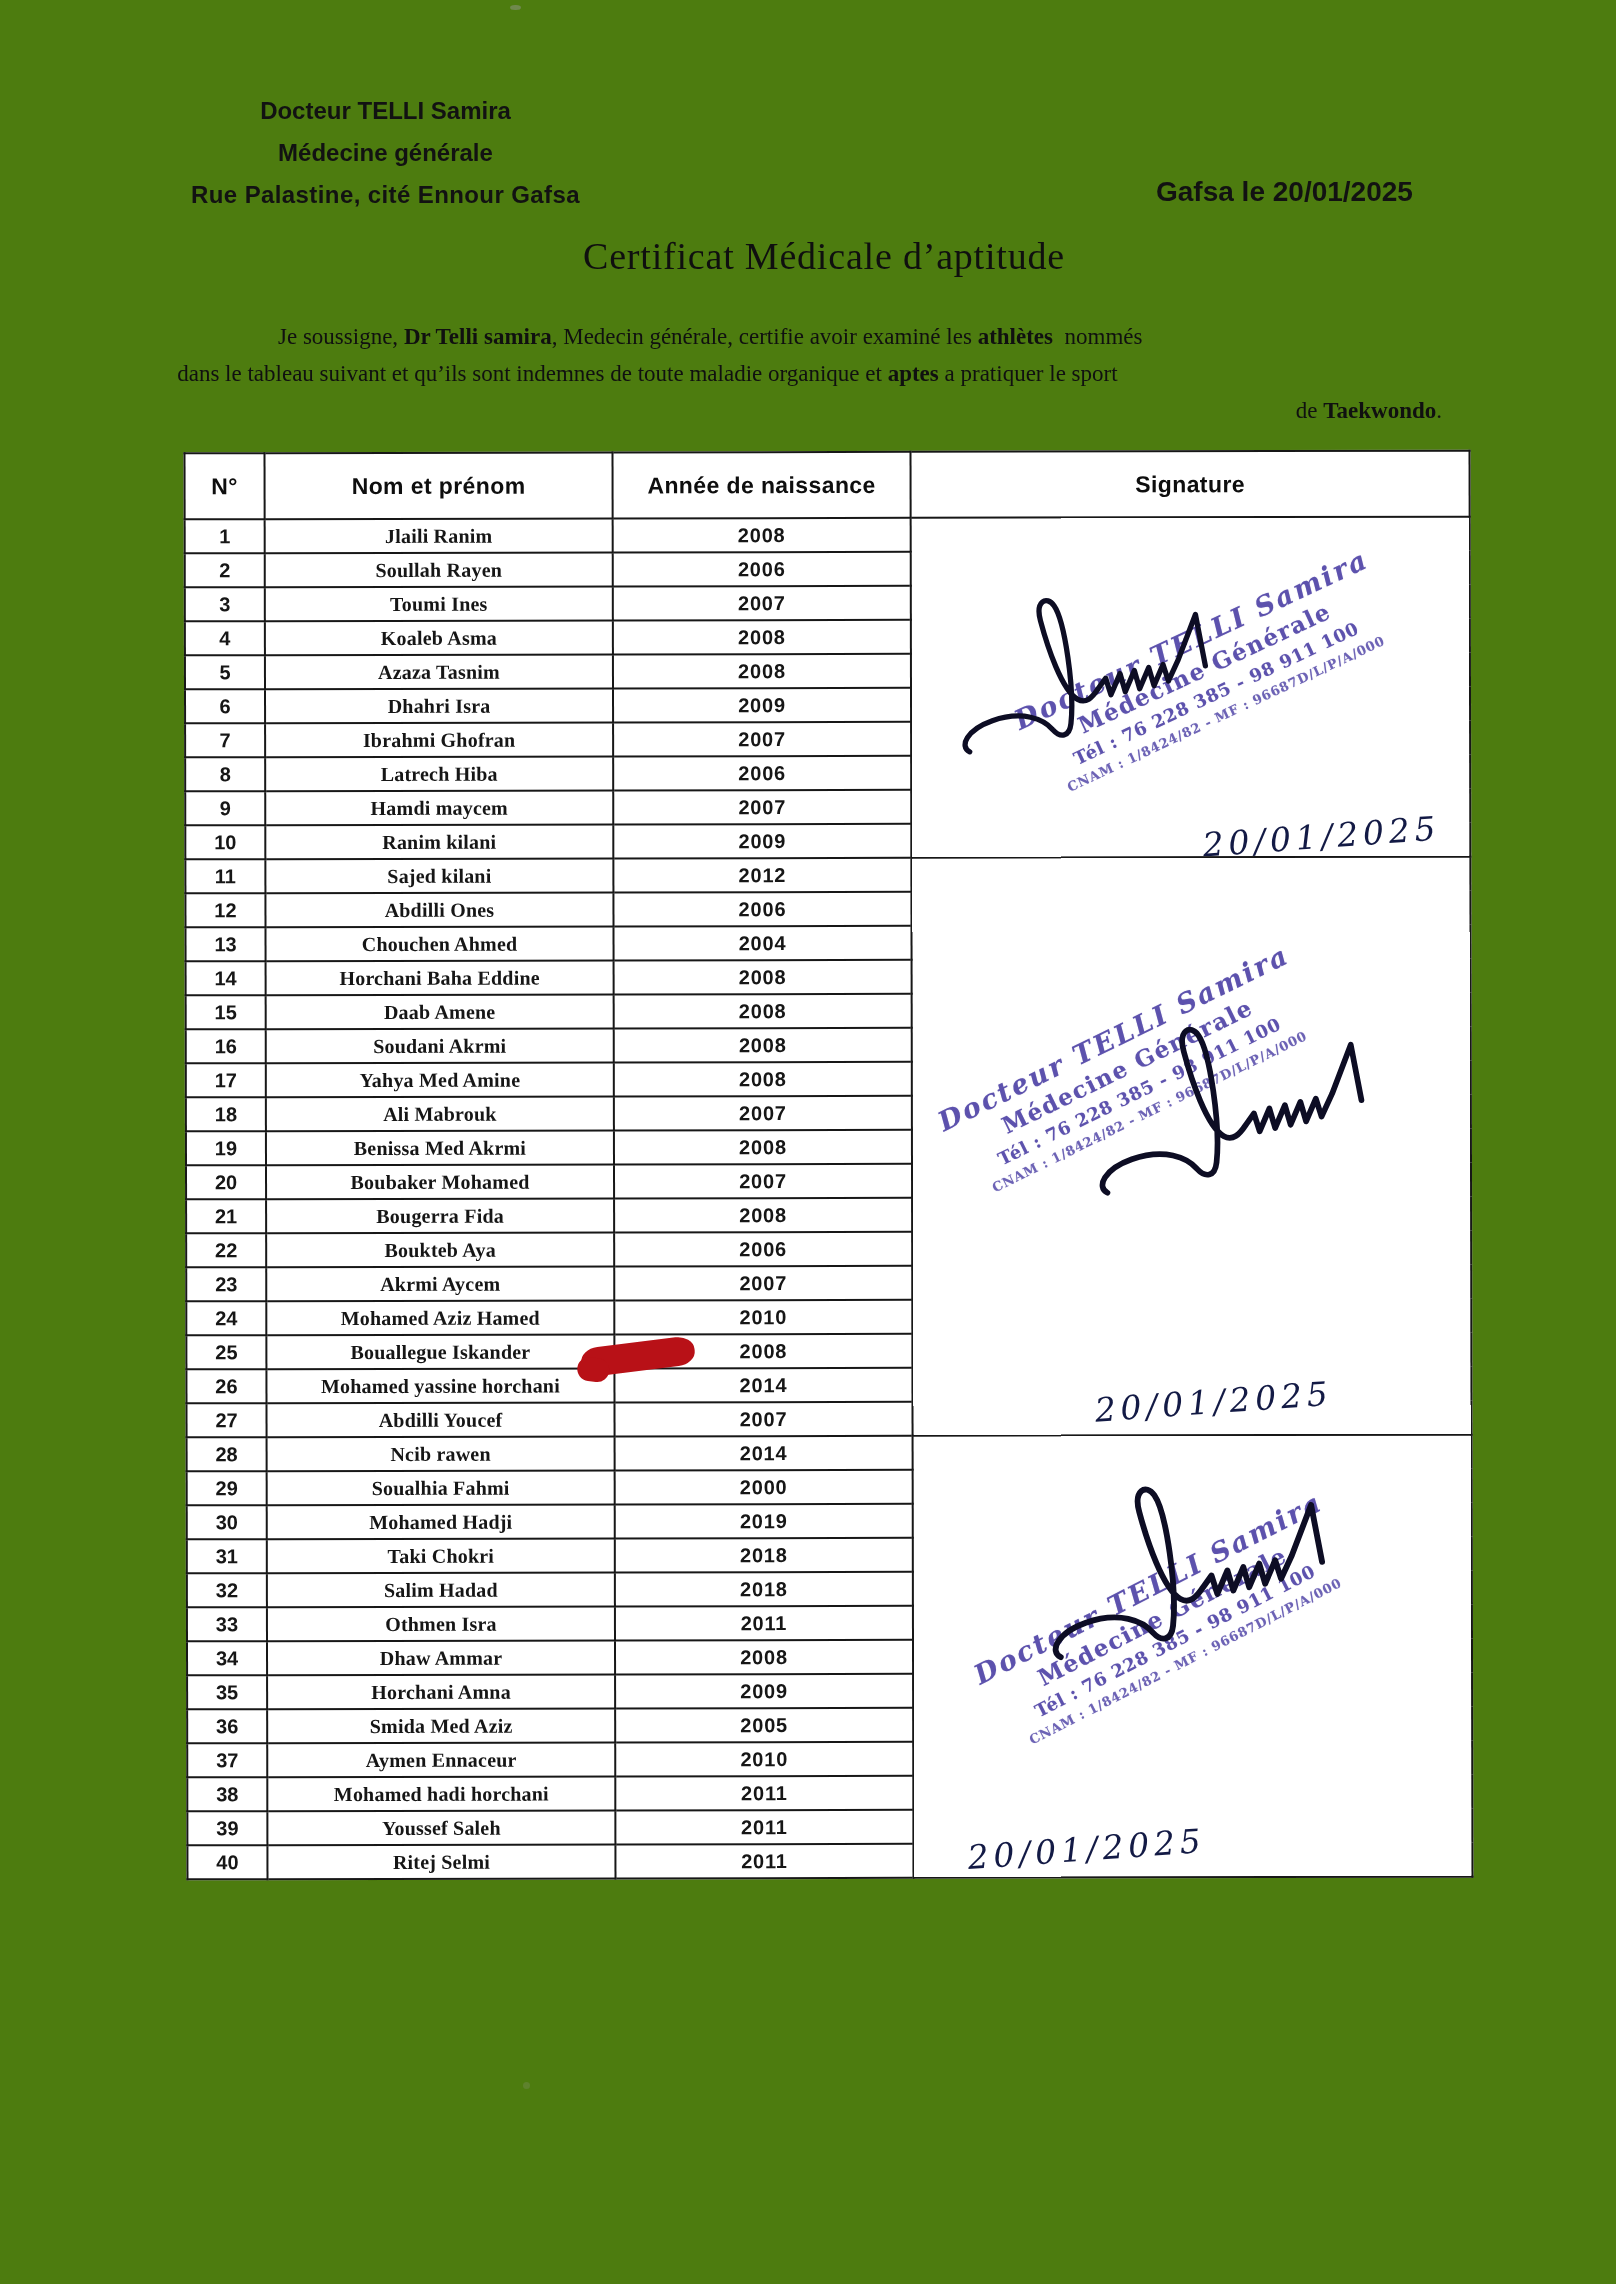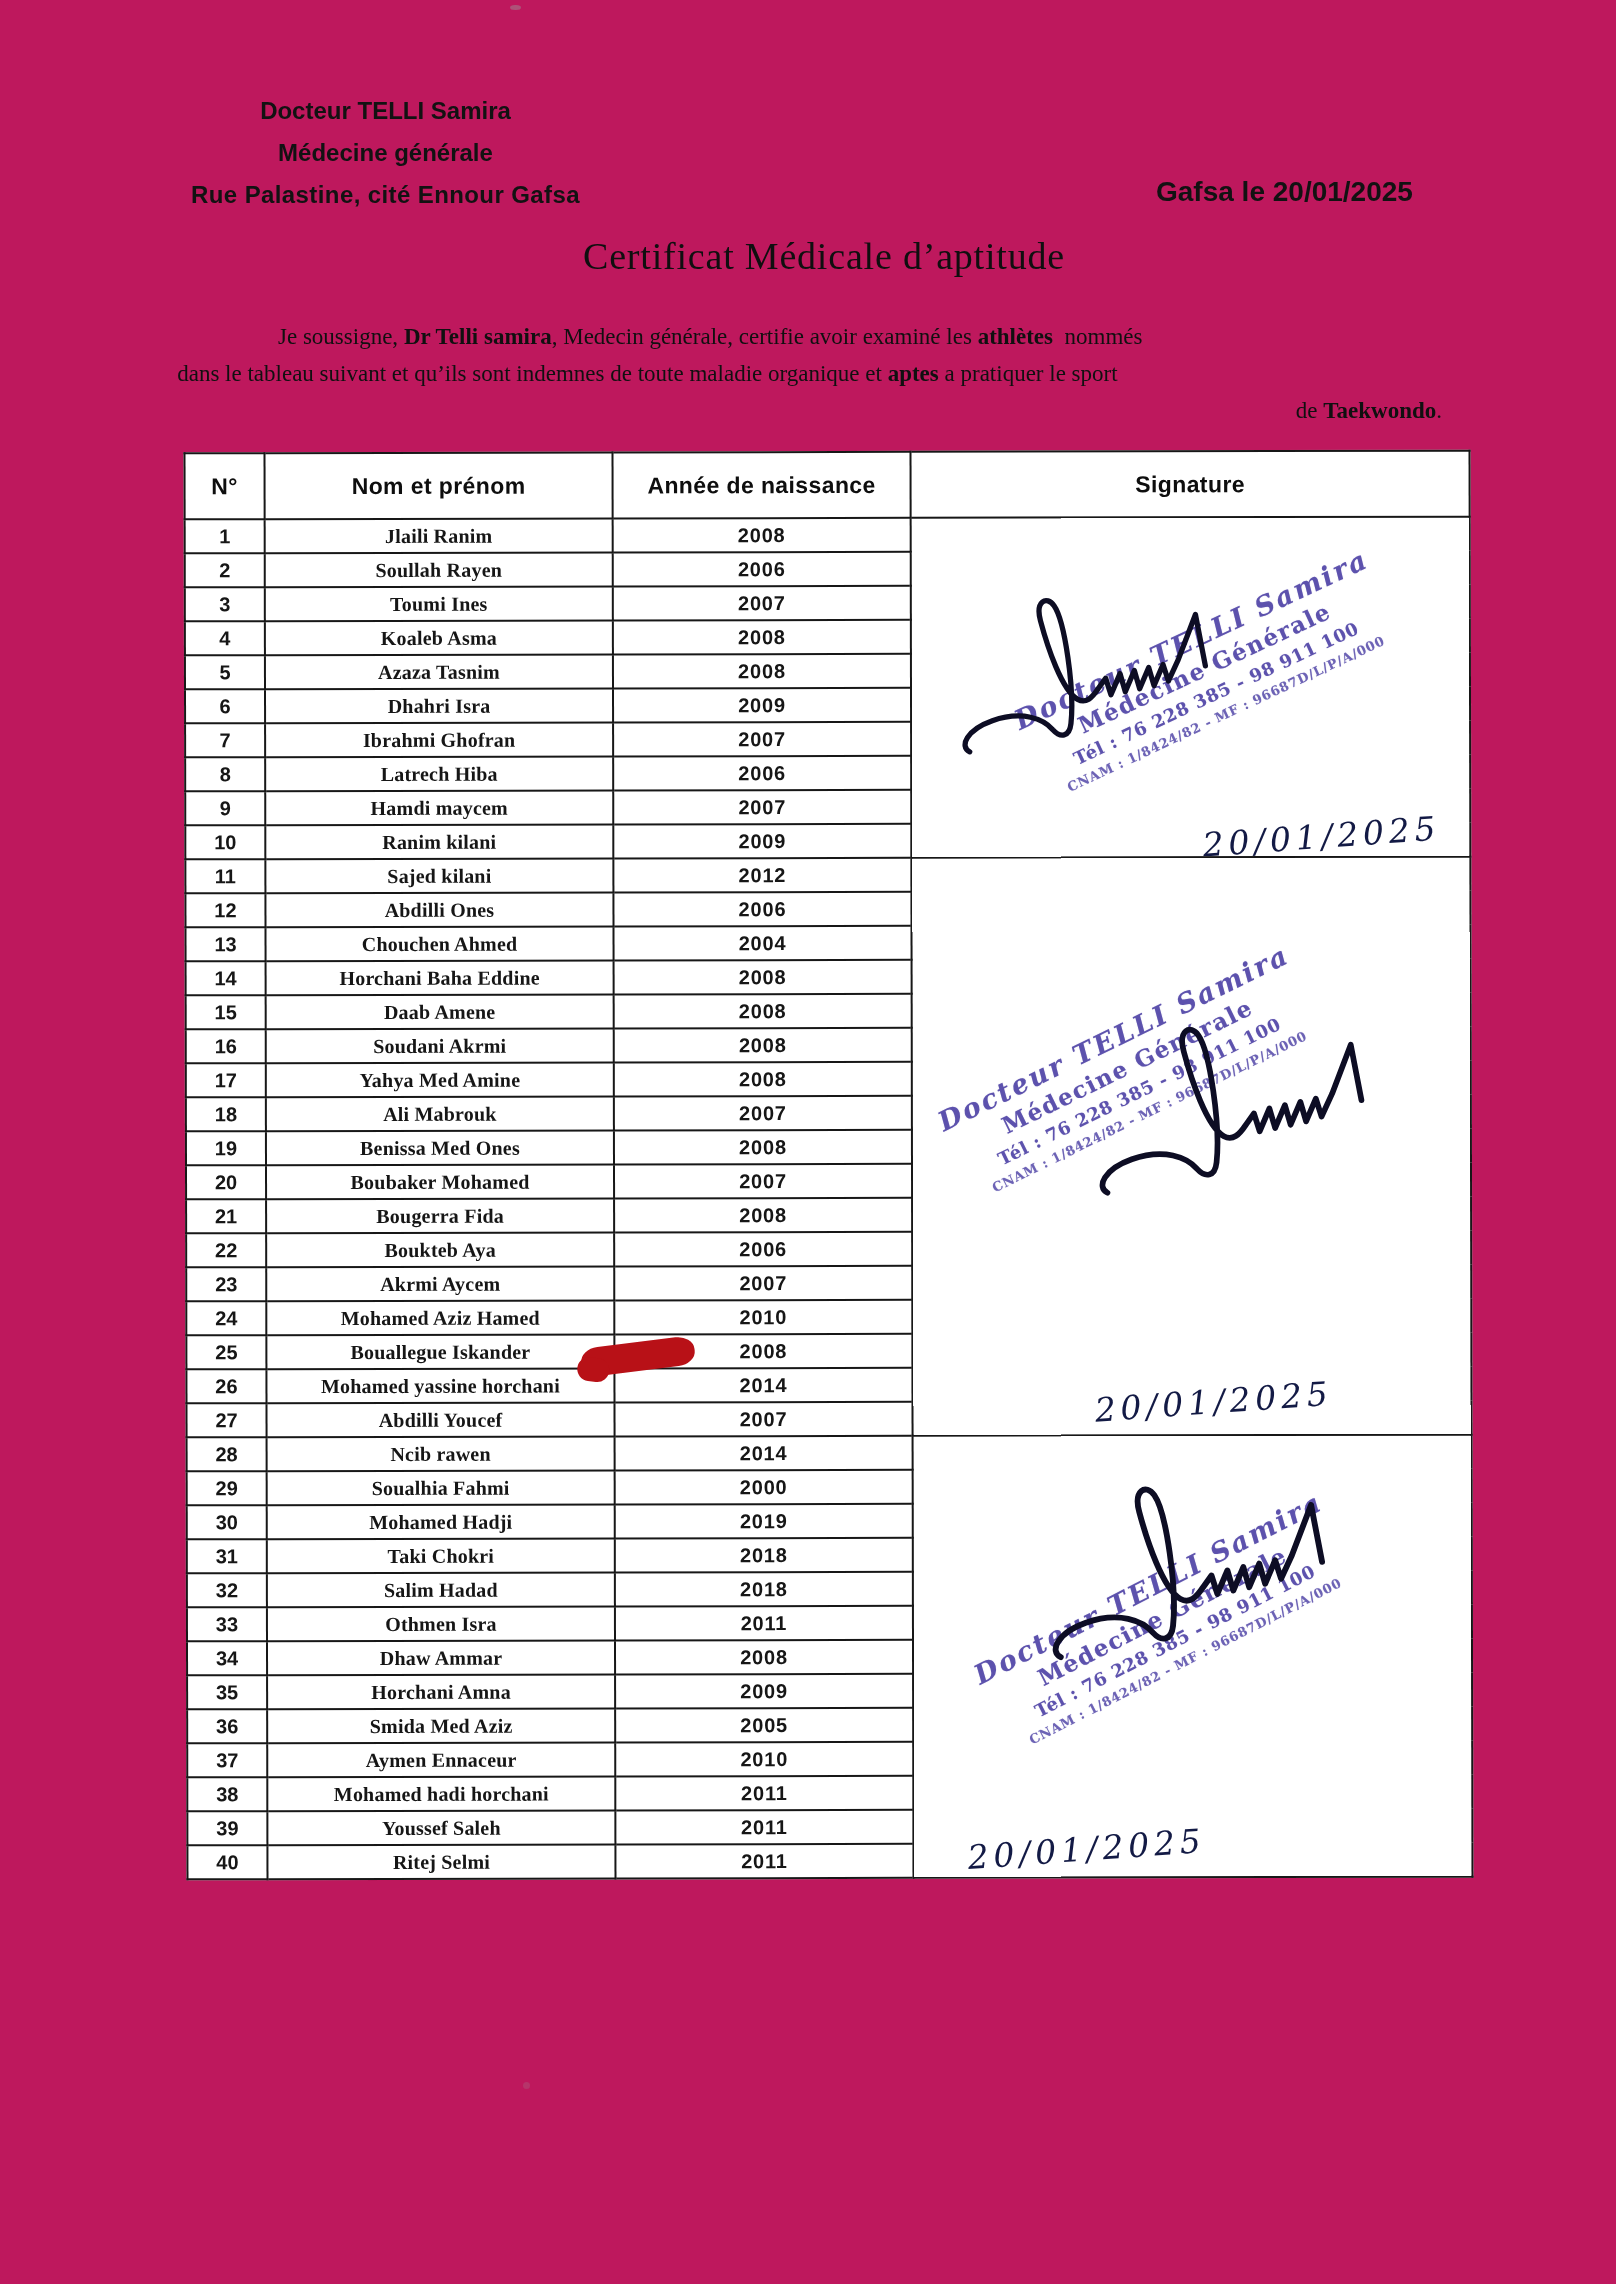--- a/index.html
+++ b/index.html
@@ -1,16 +1,16 @@
 <!DOCTYPE html>
 <html style="font-size:13px"><head>
 <meta charset="utf-8">
 <style>
   html,body{margin:0;padding:0;background:#ffffff;}
-  .page{position:relative;width:1616px;height:2284px;background:#be185d;overflow:hidden;
+  .page{position:relative;width:1616px;height:2284px;background:#4d7c0f;overflow:hidden;
         font-family:"Liberation Sans",sans-serif;color:#141414;}
 
   
   .doc-head{position:absolute;left:185px;top:90px;width:401px;text-align:center;
             font-weight:bold;font-size:24px;line-height:42px;color:#121212;}
   .doc-head .addr{letter-spacing:0.4px;}
   .head-date{position:absolute;left:1156px;top:176px;font-weight:bold;font-size:28px;color:#121212;}
 
   
   .title{position:absolute;left:0;top:234px;width:100%;text-align:center;
@@ -223,21 +223,21 @@
           <td class="c-name">Yahya Med Amine</td>
           <td class="c-year">2008</td>
         </tr>
         <tr>
           <td class="c-num">18</td>
           <td class="c-name">Ali Mabrouk</td>
           <td class="c-year">2007</td>
         </tr>
         <tr>
           <td class="c-num">19</td>
-          <td class="c-name">Benissa Med Ones</td>
+          <td class="c-name">Benissa Med Akrmi</td>
           <td class="c-year">2008</td>
         </tr>
         <tr>
           <td class="c-num">20</td>
           <td class="c-name">Boubaker Mohamed</td>
           <td class="c-year">2007</td>
         </tr>
         <tr>
           <td class="c-num">21</td>
           <td class="c-name">Bougerra Fida</td>

